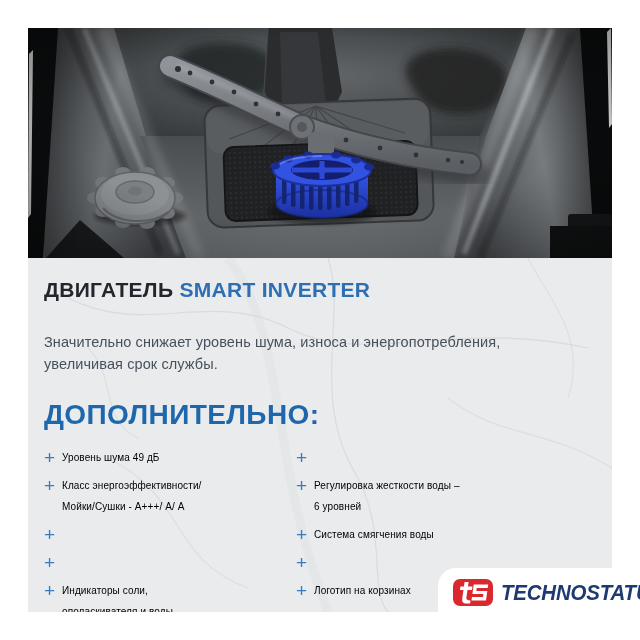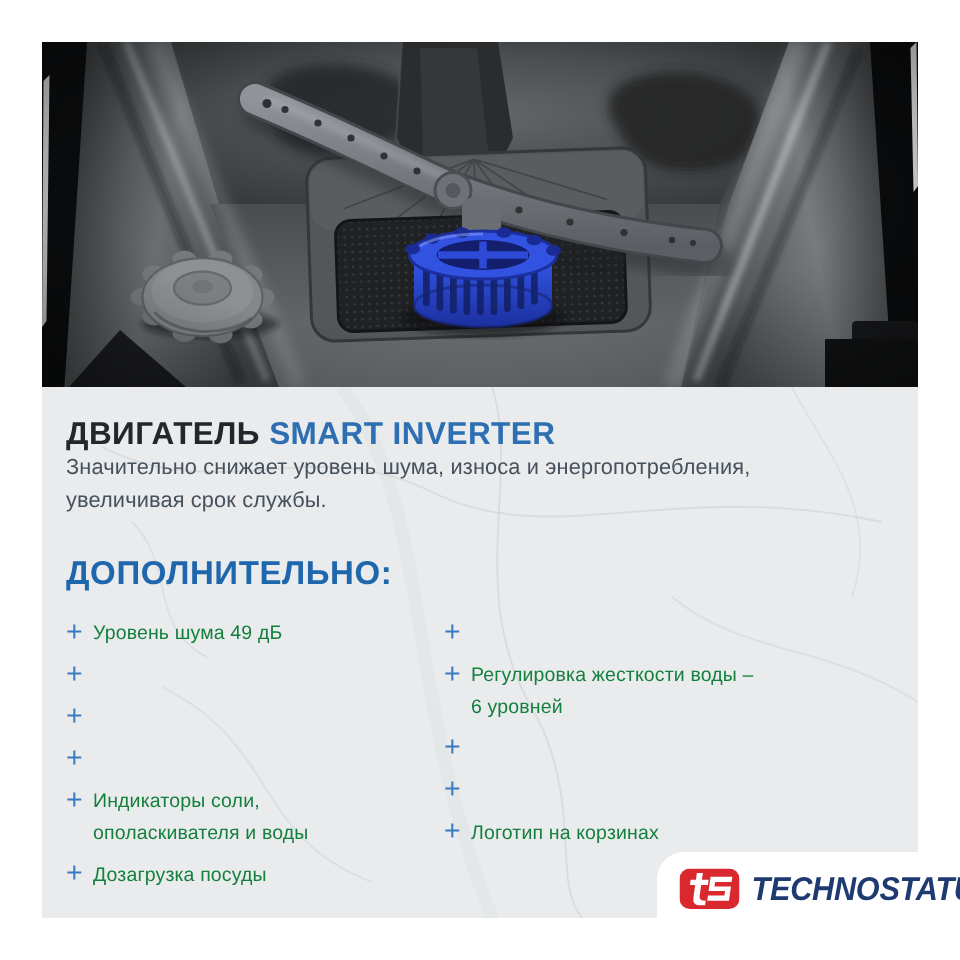--- a/index.html
+++ b/index.html
@@ -10,28 +10,28 @@
   .photo{position:absolute;left:28px;top:28px;width:584px;height:230px;overflow:hidden;background:#3a3d40;}
   .photo svg{display:block;width:100%;height:100%;}
 
   
   .card{position:absolute;left:28px;top:258px;width:584px;height:354px;background:#e9ebec;overflow:hidden;}
   .veins{position:absolute;inset:0;width:100%;height:100%;pointer-events:none;}
   .card-content{position:relative;z-index:2;}
 
   h1.title{margin:19px 16px 0;font-size:21px;font-weight:700;letter-spacing:.3px;color:#23262c;line-height:1.2;}
   h1.title .hl{color:#2e6eb2;text-align:center;}
-  p.subtitle{margin:0 16px 0;max-width:505px;font-size:14.5px;line-height:1.5;color:#47515c;white-space:pre-line;letter-spacing:.1px;}
-  h2.section{margin:23px 16px 0;font-size:22px;font-weight:700;letter-spacing:.4px;color:#1e67ac;}
+  p.subtitle{margin:30px 16px 0;max-width:505px;font-size:14.5px;line-height:1.5;color:#47515c;white-space:pre-line;letter-spacing:.1px;}
+  h2.section{margin:23px 16px 0;font-size:28px;font-weight:700;letter-spacing:.4px;color:#1e67ac;}
 
   .cols{margin:16px 16px 0;display:grid;grid-template-columns:252px 1fr;align-items:start;}
   ul.features{list-style:none;margin:0;padding:0;}
   ul.features li{display:flex;align-items:flex-start;margin-bottom:7px;}
   .plus{flex:none;width:18px;font-size:19px;line-height:21px;font-weight:400;color:#3a7cc1;}
-  .li-text{font-size:13px;line-height:21px;color:#15803d;white-space:pre-line;letter-spacing:.1px;}
+  .li-text{font-size:10px;line-height:21px;color:#000000;white-space:pre-line;letter-spacing:.1px;}
 
   
   .logo-card{position:absolute;right:0;bottom:0;width:202px;height:72px;background:#ffffff;border-top-left-radius:18px;z-index:3;}
   .logo-row{display:flex;align-items:center;gap:8px;padding:11px 0 0 15px;}
   .emblem{flex:none;width:40px;height:27px;}
   .brand{font-size:22px;font-weight:700;font-style:italic;color:#1e3a70;letter-spacing:-.2px;transform:scaleX(.93);transform-origin:left center;white-space:nowrap;}
 </style>
 </head>
 <body>
 
@@ -234,20 +234,22 @@
       <h2 class="section">ДОПОЛНИТЕЛЬНО:</h2>
 
       <div class="cols">
         <ul class="features">
           <li>
               <span class="plus">+</span>
               <span class="li-text">Уровень шума 49 дБ</span>
             </li>
           <li>
               <span class="plus">+</span>
+              <span class="li-text">Класс энергоэффективности/
+Мойки/Сушки - А+++/ А/ А</span>
             </li>
           <li>
               <span class="plus">+</span>
             </li>
           <li>
               <span class="plus">+</span>
             </li>
           <li>
               <span class="plus">+</span>
               <span class="li-text">Индикаторы соли,
@@ -262,20 +264,21 @@
           <li>
               <span class="plus">+</span>
             </li>
           <li>
               <span class="plus">+</span>
               <span class="li-text">Регулировка жесткости воды –
 6 уровней</span>
             </li>
           <li>
               <span class="plus">+</span>
+              <span class="li-text">Система смягчения воды</span>
             </li>
           <li>
               <span class="plus">+</span>
             </li>
           <li>
               <span class="plus">+</span>
               <span class="li-text">Логотип на корзинах</span>
             </li>
         </ul>
       </div>

